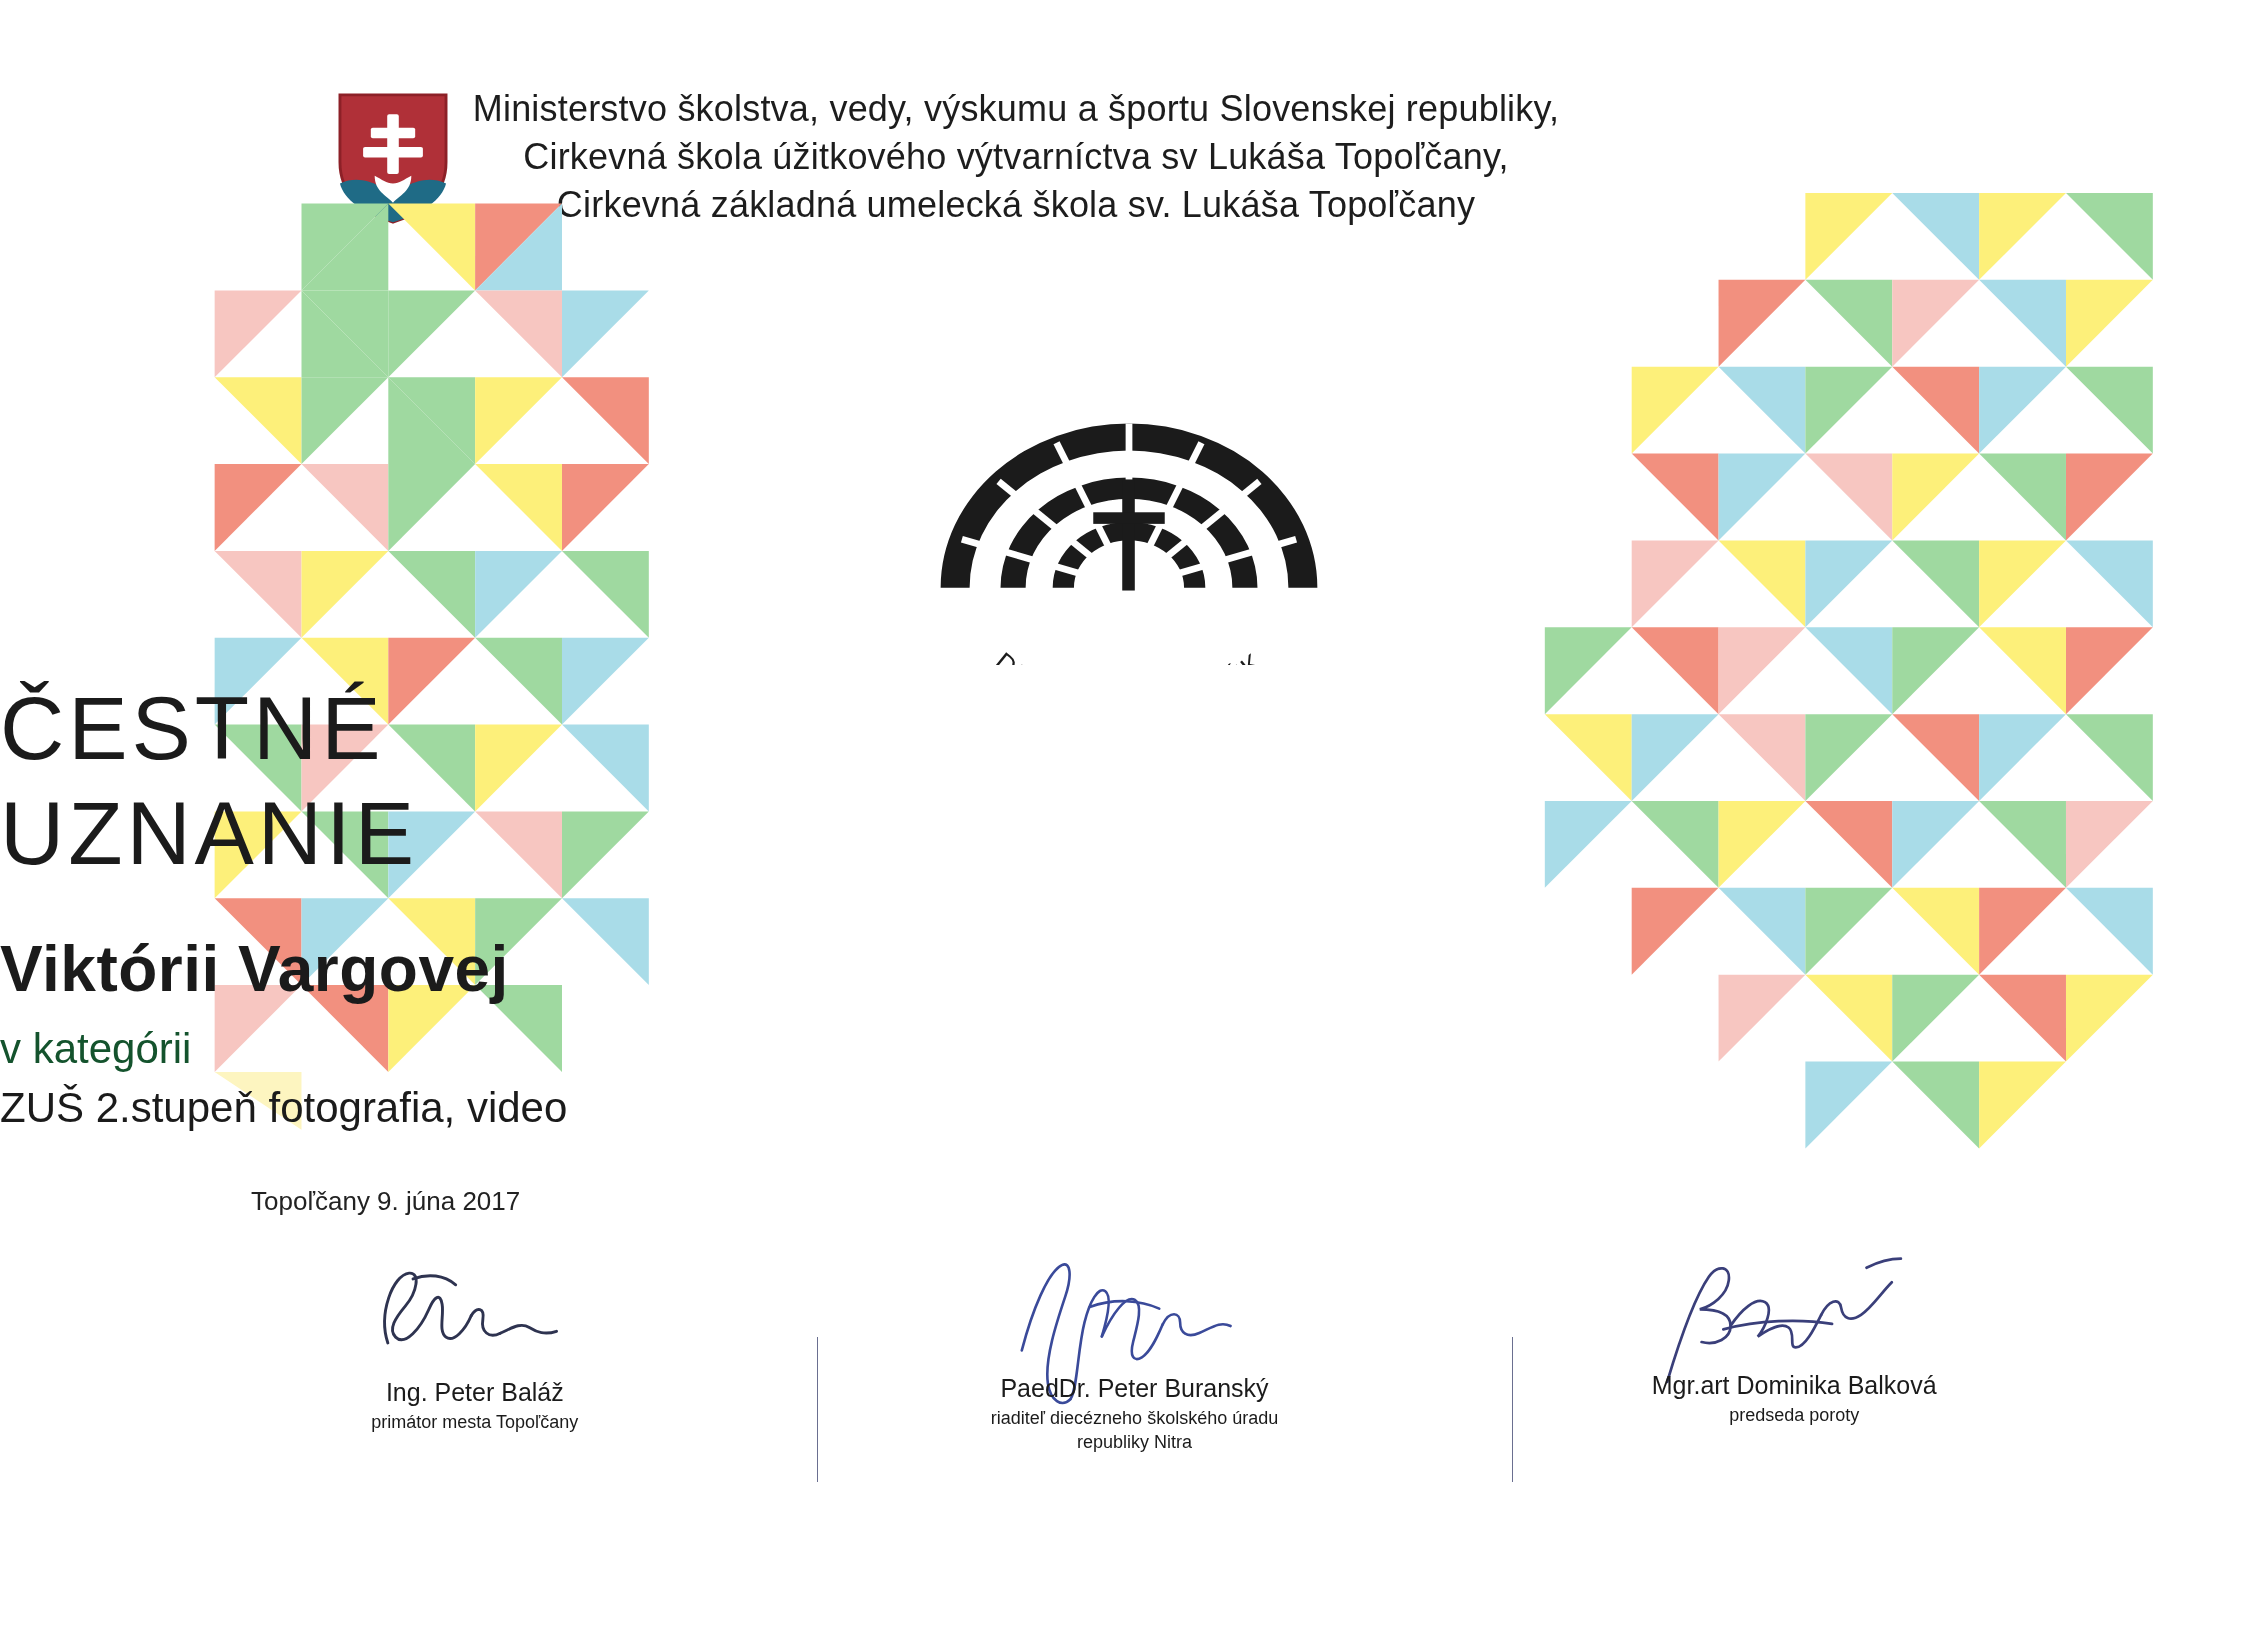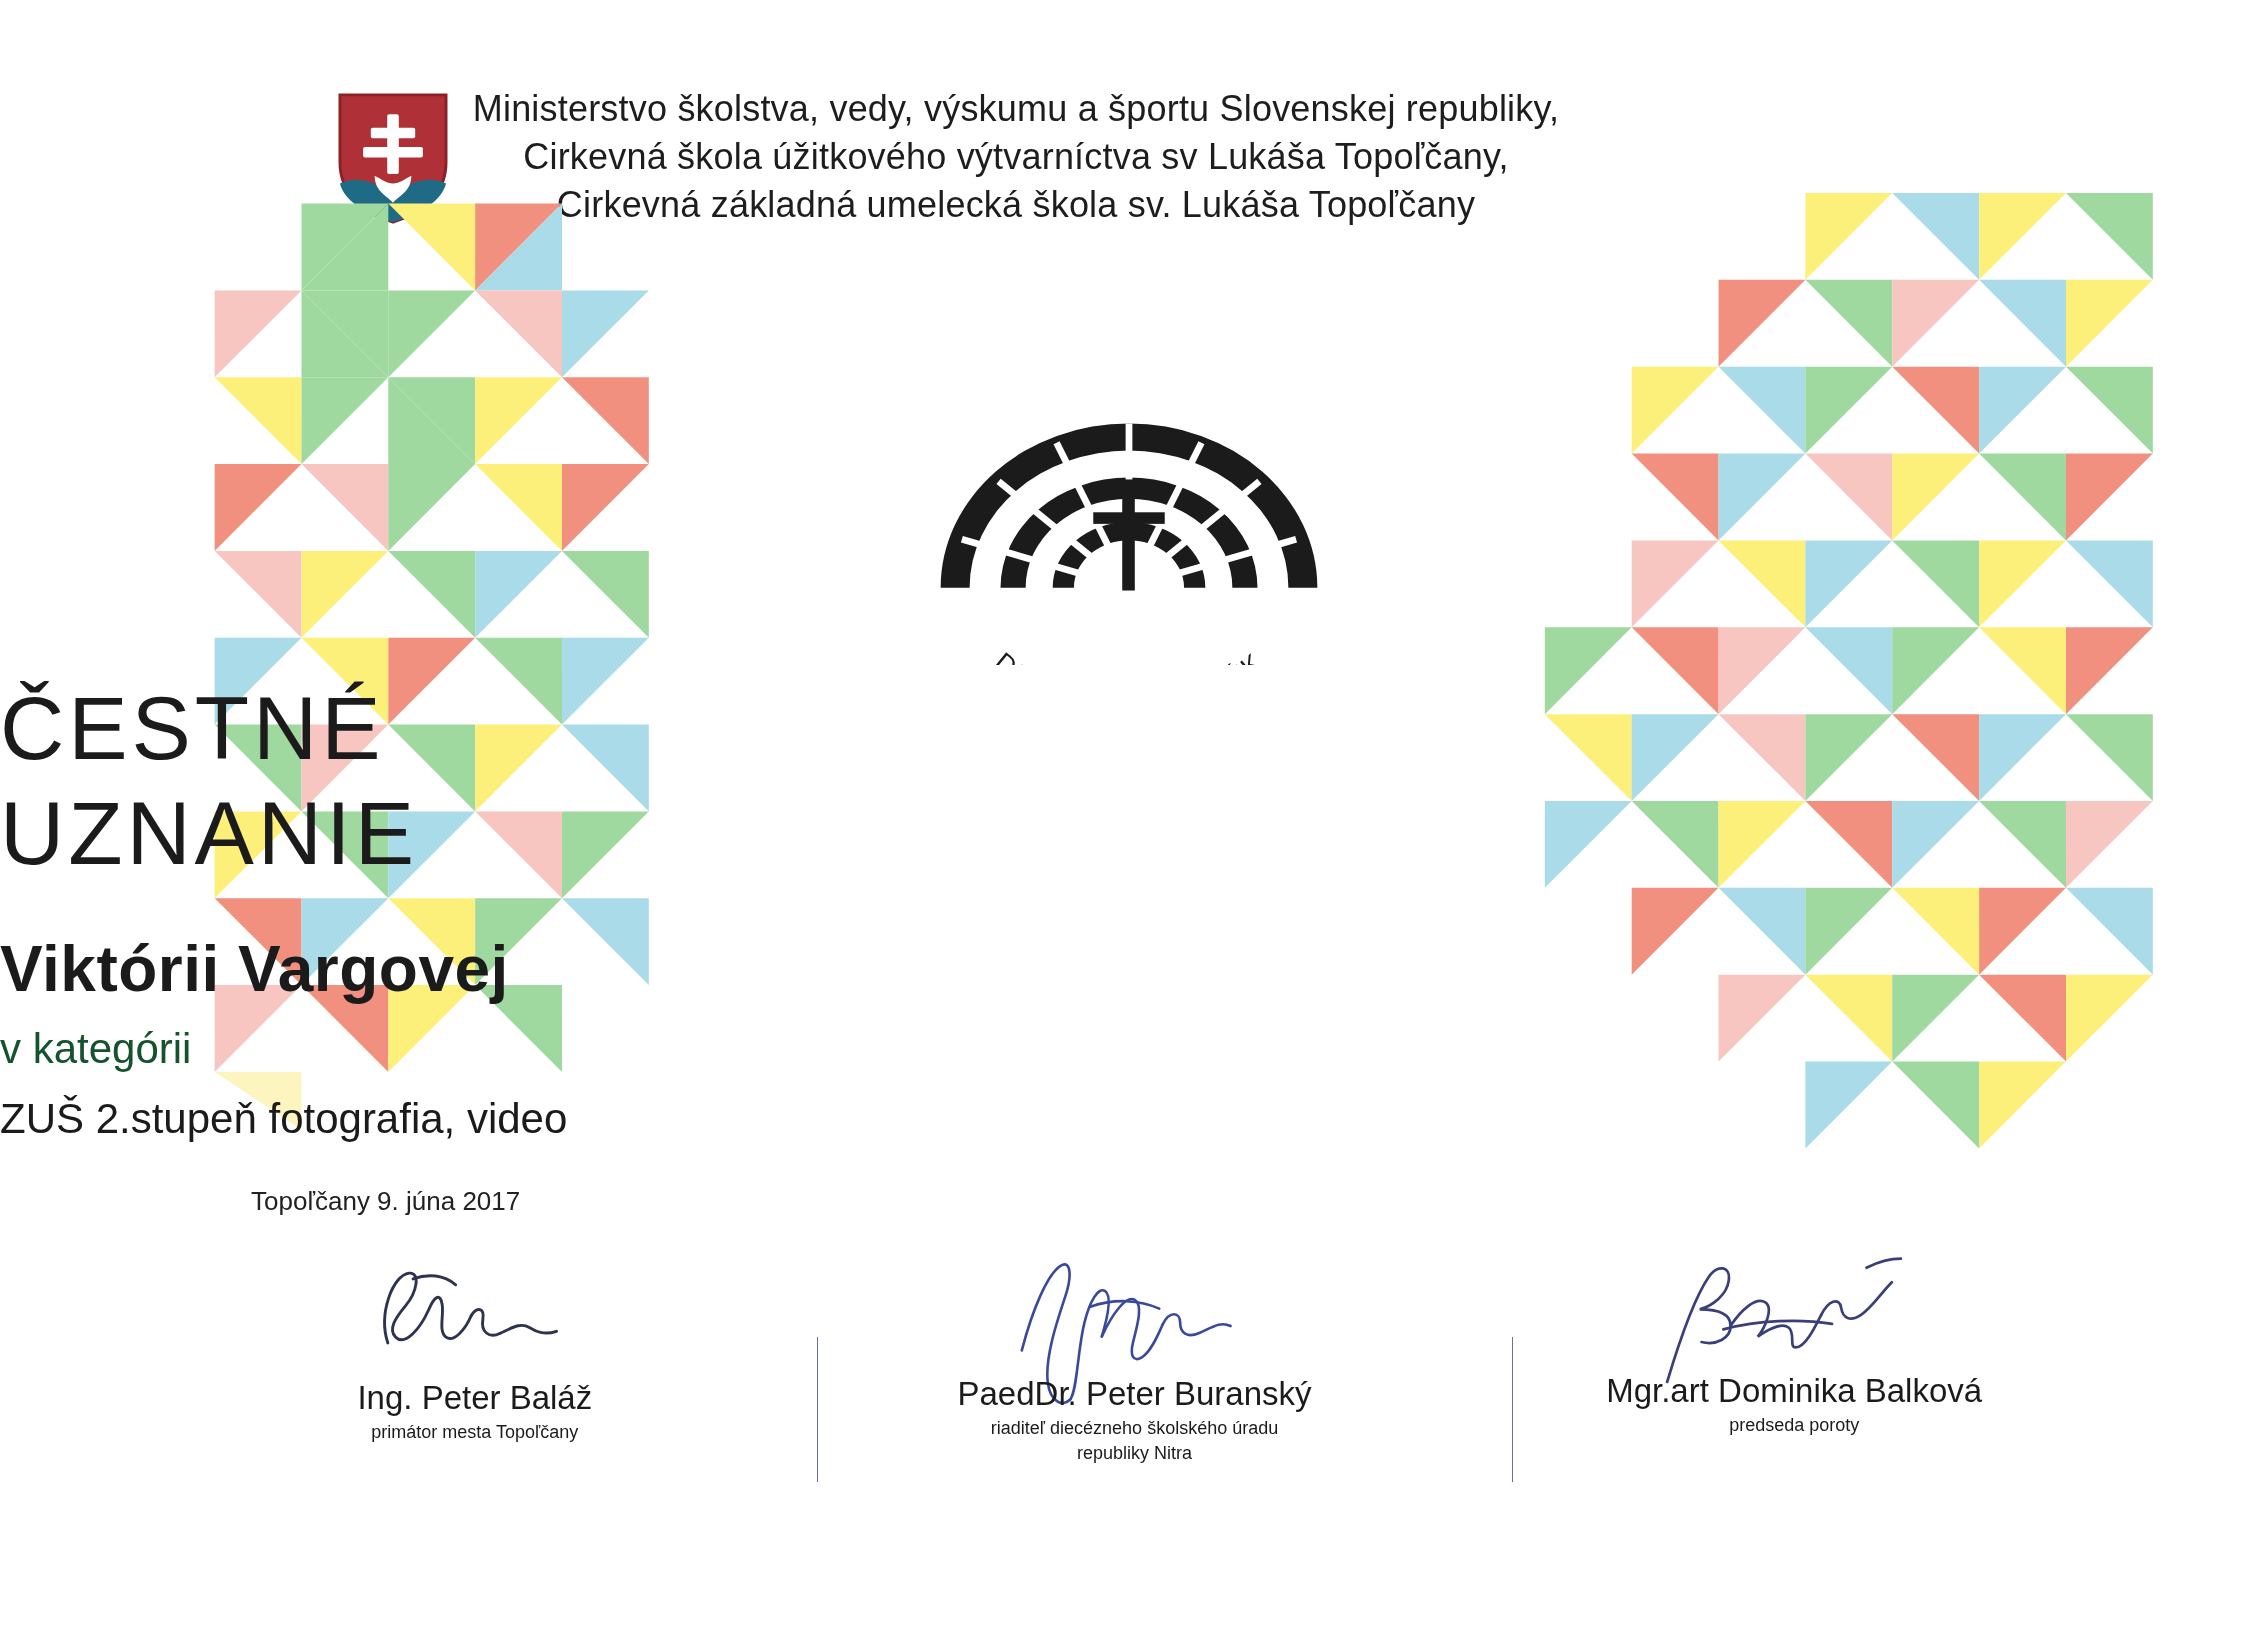--- a/index.html
+++ b/index.html
@@ -81,21 +81,21 @@
     font-weight: 700;
     color: #1b1b1b;
     letter-spacing: 0.5px;
   }
   .category-label {
     margin-top: 19.3px;
     font-size: 42px;
     color: #14532d;
   }
   .category-value {
-    margin-top: 22px;
+    margin-top: 11px;
     font-size: 42px;
     color: #1b1b1b;
   }
 
   
   .place-date {
     position: absolute;
     left: 205px;
     top: 1186px;
     font-size: 26px;
@@ -117,21 +117,21 @@
     text-align: center;
     position: relative;
     padding: 0 11.6px;
   }
   .sig-mark {
     height: 126px;
     display: block;
     margin: 0 auto;
   }
   .sig-name {
-    font-size: 33px;
+    font-size: 25px;
     line-height: 1.35;
     color: #1b1b1b;
     margin-top: 3.9px;
   }
   .sig-role {
     font-size: 18px;
     line-height: 1.35;
     color: #1b1b1b;
   }
   .sig-divider {

